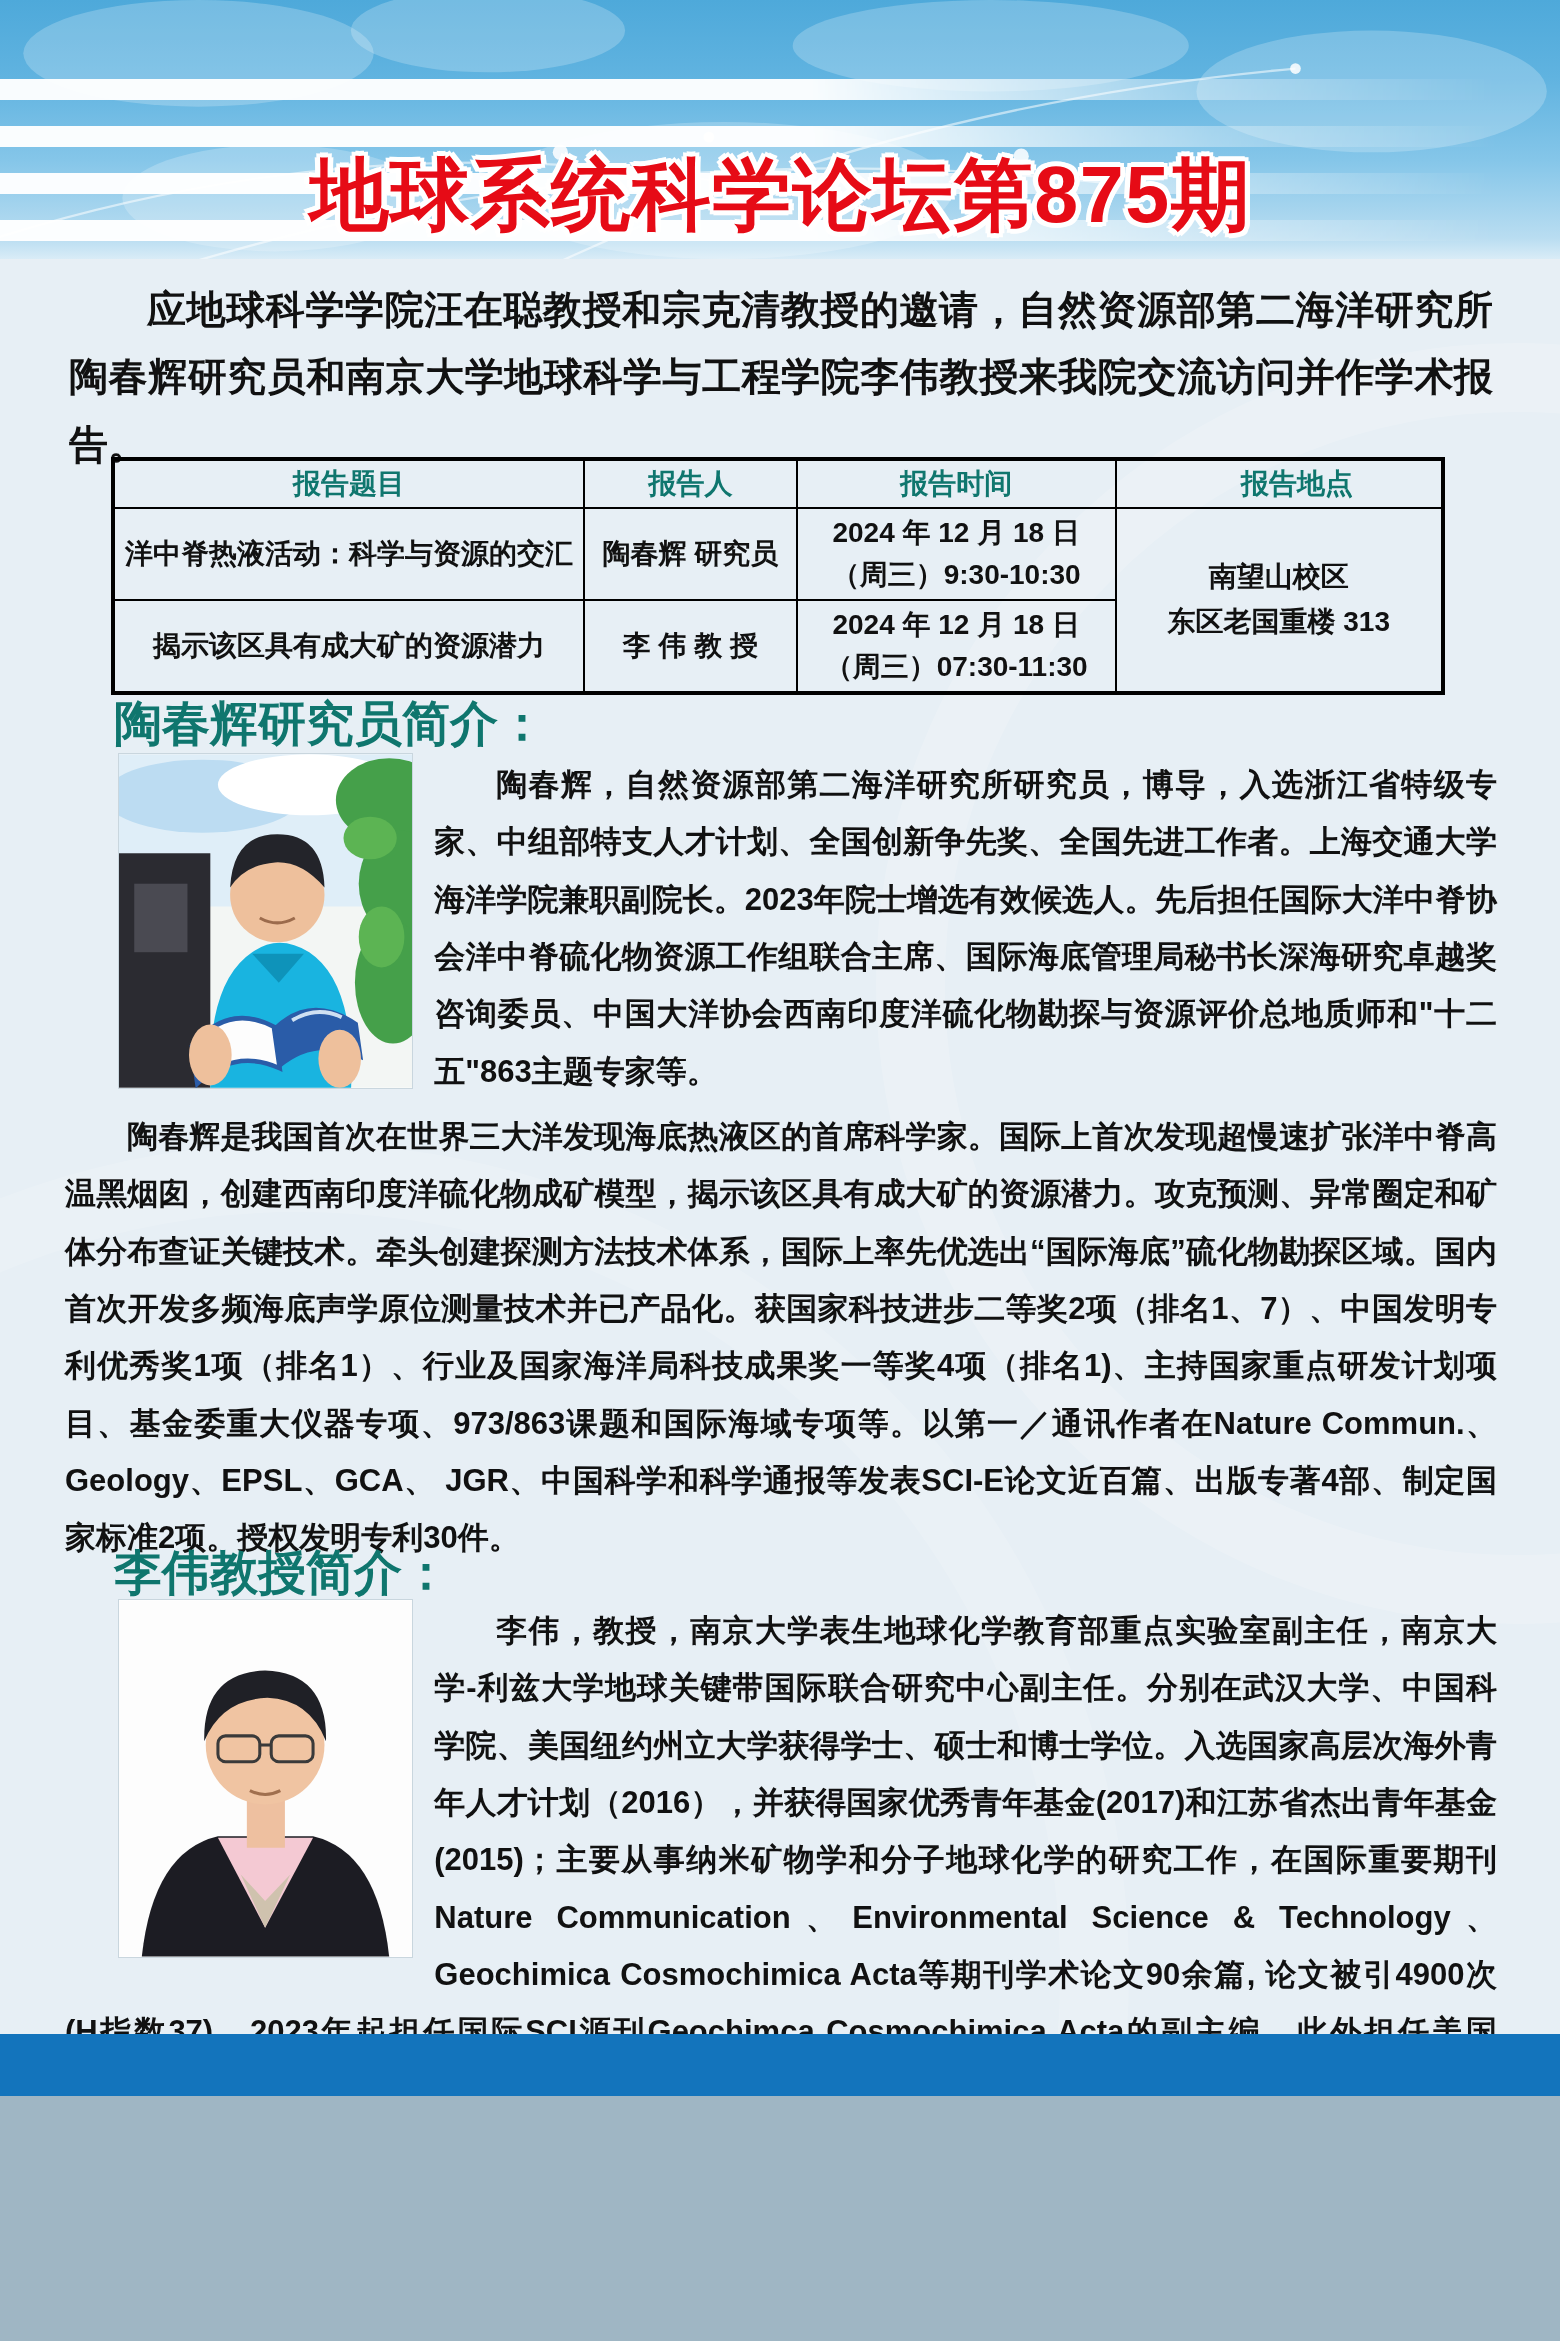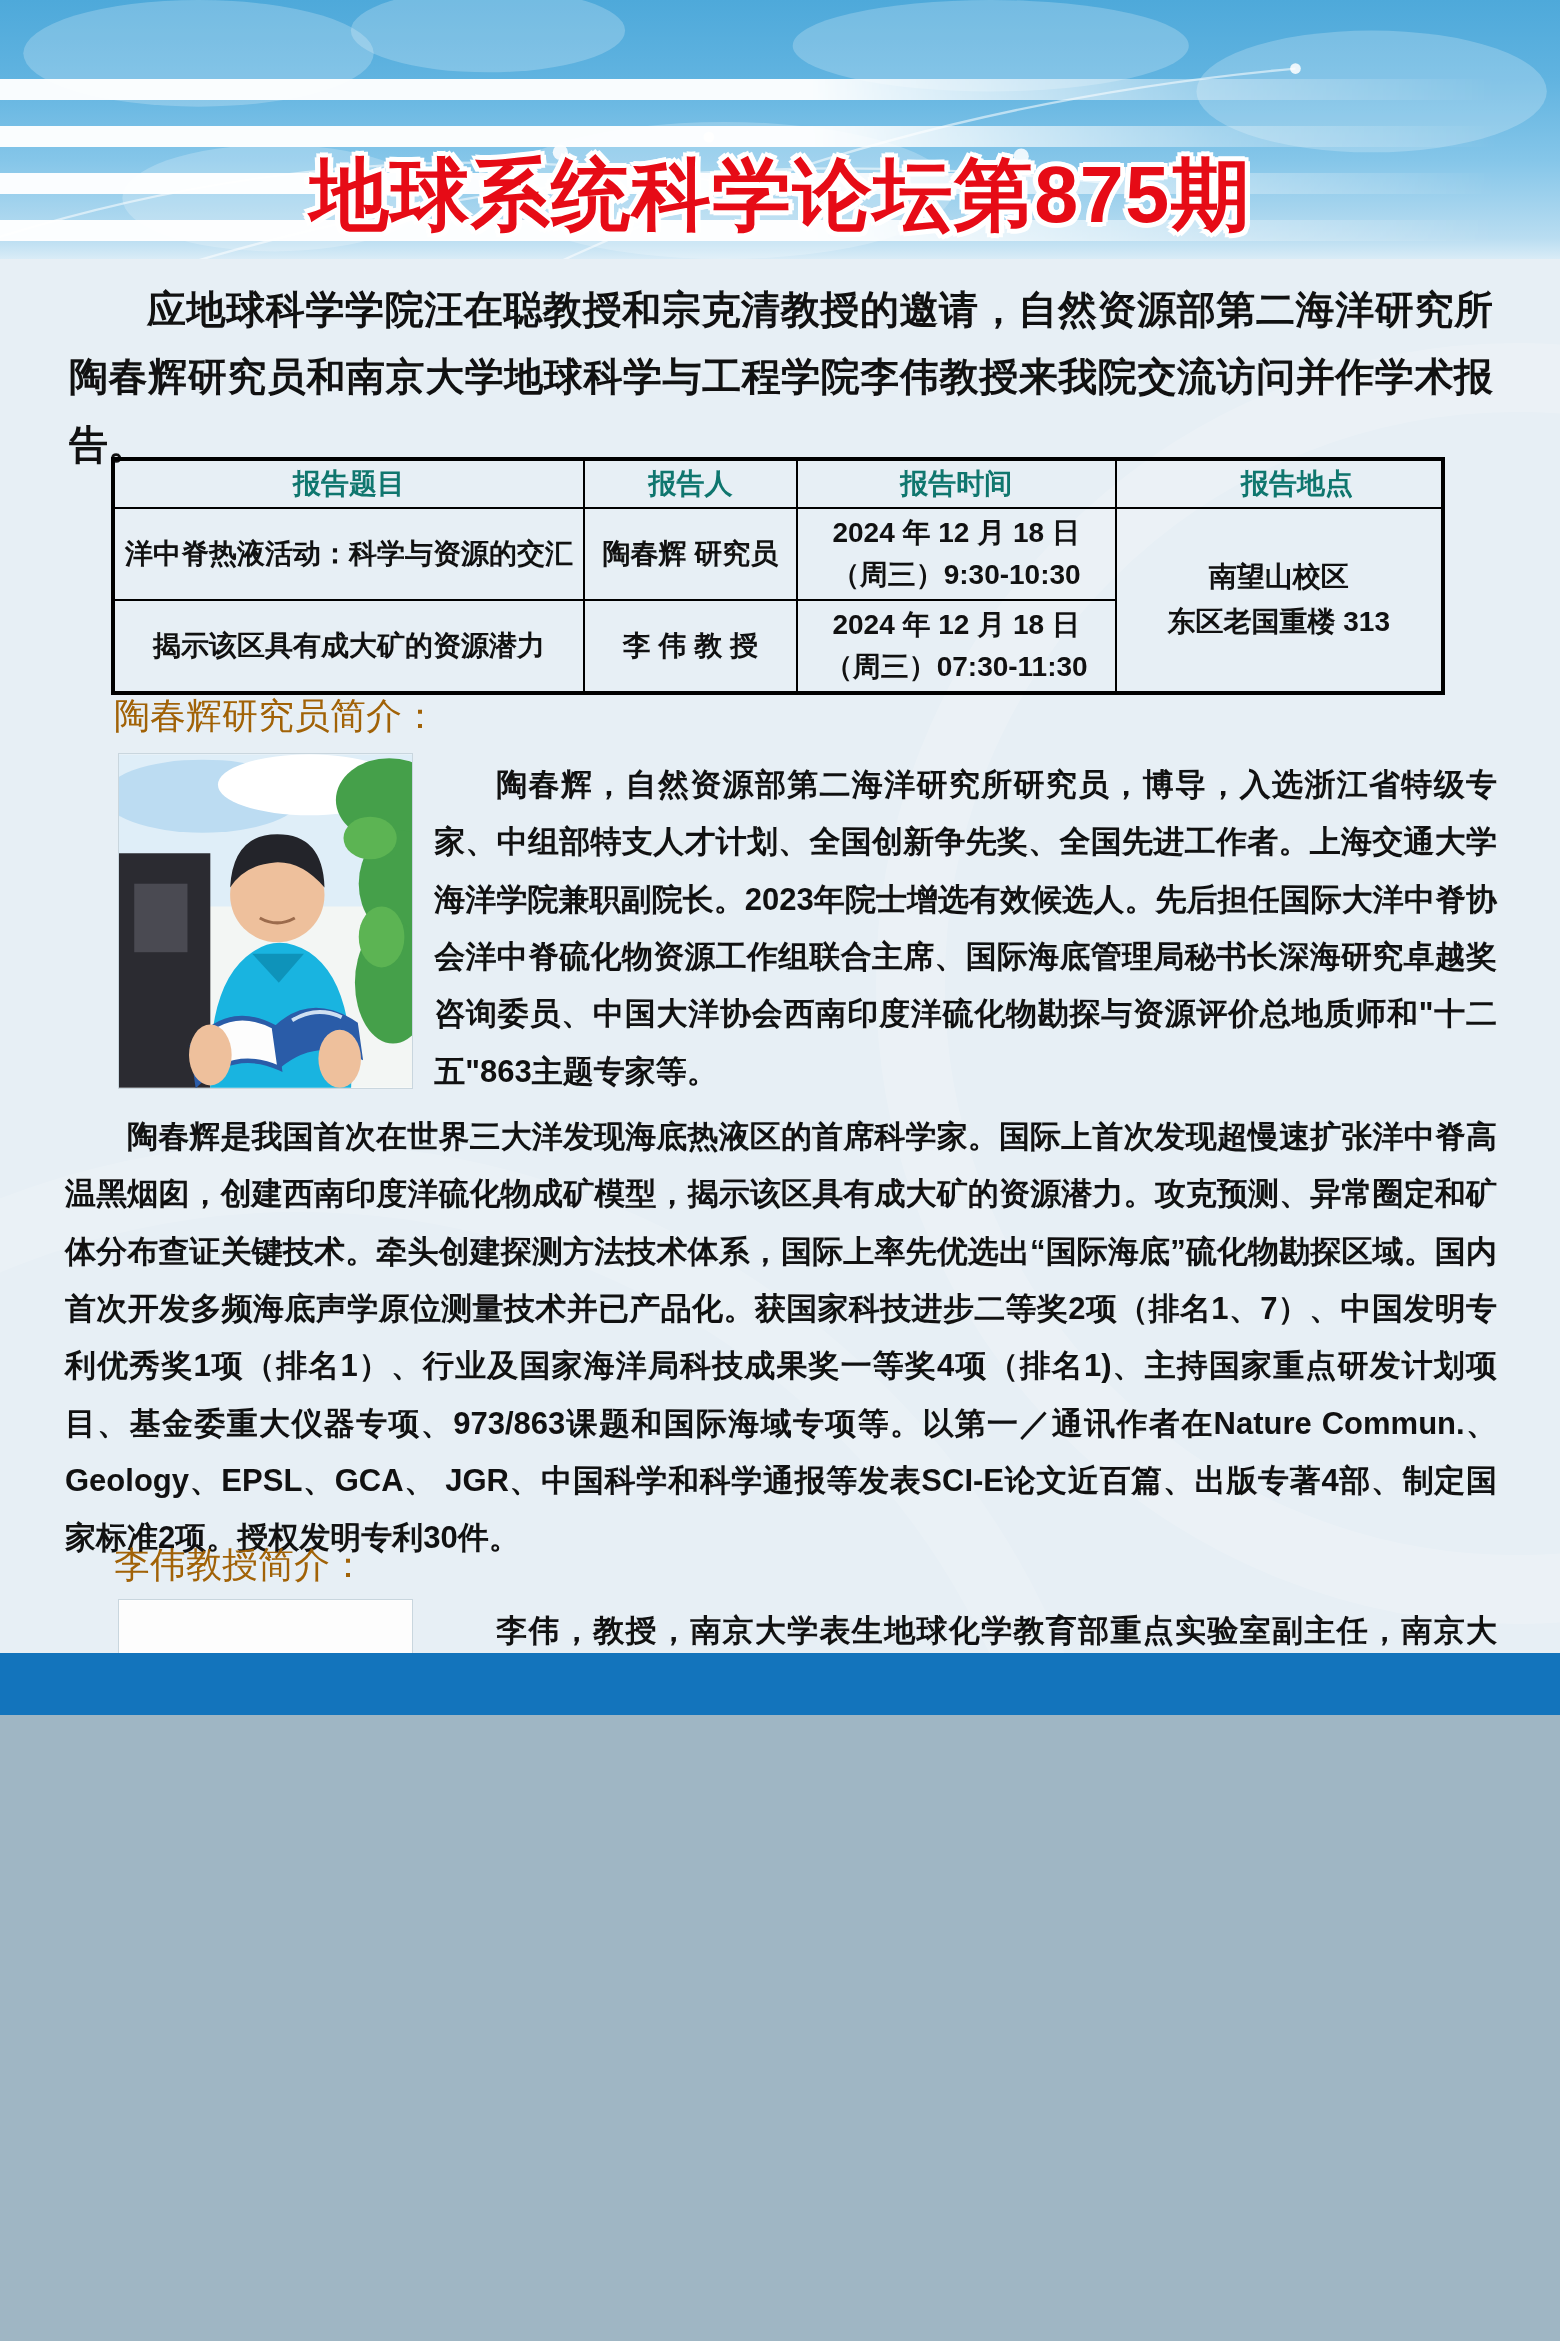--- a/index.html
+++ b/index.html
@@ -1,17 +1,17 @@
 <!DOCTYPE html>
 <html style="font-size:12.2px"><head>
 <meta charset="utf-8">
 <style>
   html,body{margin:0;padding:0;background:#9fb6c4;}
   .poster{
-    position:relative;width:1561px;height:1715px;margin:0 auto;
+    position:relative;width:1561px;height:2096px;margin:0 auto;
     background:#e7eff5;overflow:hidden;
     font-family:"Liberation Sans","DejaVu Sans",sans-serif;
     color:#111;
   }
   
   .swirl{position:absolute;border:69px solid rgba(255,255,255,0.45);border-radius:50%;opacity:.5;pointer-events:none;}
   .swirl.s1{width:1143px;height:1143px;left:876px;top:343px;border-color:rgba(255,255,255,0.35);}
   .swirl.s2{width:1524px;height:1524px;left:-533px;top:1143px;border-color:rgba(255,255,255,0.28);}
   
   .banner{position:absolute;top:0;left:0;width:1561px;height:259px;overflow:hidden;}
@@ -42,21 +42,21 @@
     font-size:28px;font-weight:bold;padding:3px 7.6px;}
   .schedule th{height:40px;color:#0f766e;}
   .schedule td{height:82px;color:#111;}
   .schedule .c-title{width:36.9%;}
   .schedule .c-speaker{width:16%;}
   .schedule .c-time{width:24.6%;}
   .schedule .c-place{width:22.5%;padding-left:44px;}
   .timecell div{line-height:1.5;}
   .placecell div{line-height:1.6;}
   
-  .section-head{position:absolute;left:114px;margin:0;font-size:36px;font-weight:normal;color:#a16207;}
+  .section-head{position:absolute;left:114px;margin:0;font-size:48px;font-weight:bold;color:#0f766e;}
   .head-tao{top:692px;}
   .head-li{top:1541px;}
   .bio{position:absolute;left:57px;width:1448px;font-size:31px;font-weight:bold;line-height:1.85;text-align:justify;}
   .bio-tao{top:748px;}
   .bio-li{top:1594px;}
   .bio p{margin:8px;text-indent:2em;}
   .photo{float:left;margin:4.6px 21.3px 13.7px 61px;border:0.8px solid #c9d6de;background:#fff;overflow:hidden;}
   .photo-tao{width:293px;height:334px;}
   .photo-li{width:293px;height:357px;}
   

